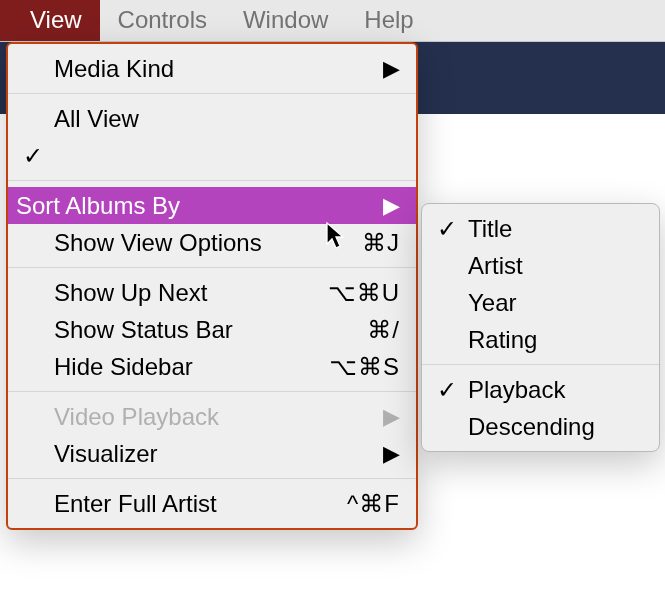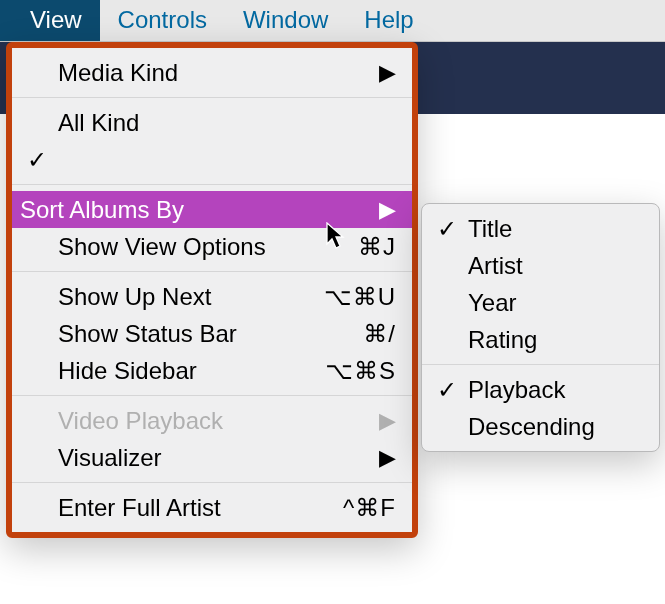--- a/index.html
+++ b/index.html
@@ -15,24 +15,24 @@
 
   .menubar {
     display: flex;
     background: #e8e8e8;
     height: 42px;
     border-bottom: 1px solid #c7c7c7;
     width: 100%;
   }
   .menubar-item {
     padding: 6px 18px;
-    color: #0369a1;
+    color: #737373;
   }
   .menubar-item.active {
-    background: #0c4a6e;
+    background: #7f1d1d;
     color: #fff;
     padding-left: 30px;
   }
 
   .dark-strip {
     position: absolute;
     top: 42px;
     left: 0;
     width: 665px;
     height: 72px;
@@ -48,21 +48,21 @@
     background: #ffffff;
     z-index: -1;
   }
 
   .dropdown {
     position: absolute;
     top: 42px;
     left: 6px;
     width: 412px;
     background: #efeff0;
-    border: 6px solid #c2410c;
+    border: 2px solid #c2410c;
     border-radius: 6px;
     box-shadow: 0 12px 36px rgba(0,0,0,0.22);
     padding: 6px 0;
   }
   .menu-row {
     position: relative;
     height: 37px;
     display: flex;
     align-items: center;
     font-size: 24px;
@@ -136,21 +136,21 @@
 <div class="dark-strip"></div>
 <div class="white-area"></div>
 
 <div class="dropdown">
   <div class="menu-row">
     <span class="label">Media Kind</span>
     <span class="arrow">▶</span>
   </div>
   <div class="menu-sep"></div>
   <div class="menu-row">
-    <span class="label">All Kind</span>
+    <span class="label">All View</span>
   </div>
   <div class="menu-row">
     <span class="check">✓</span>
   </div>
   <div class="menu-sep"></div>
   <div class="menu-row highlight">
     <span class="label">Sort Albums By</span>
     <span class="arrow">▶</span>
   </div>
   <div class="menu-row">

